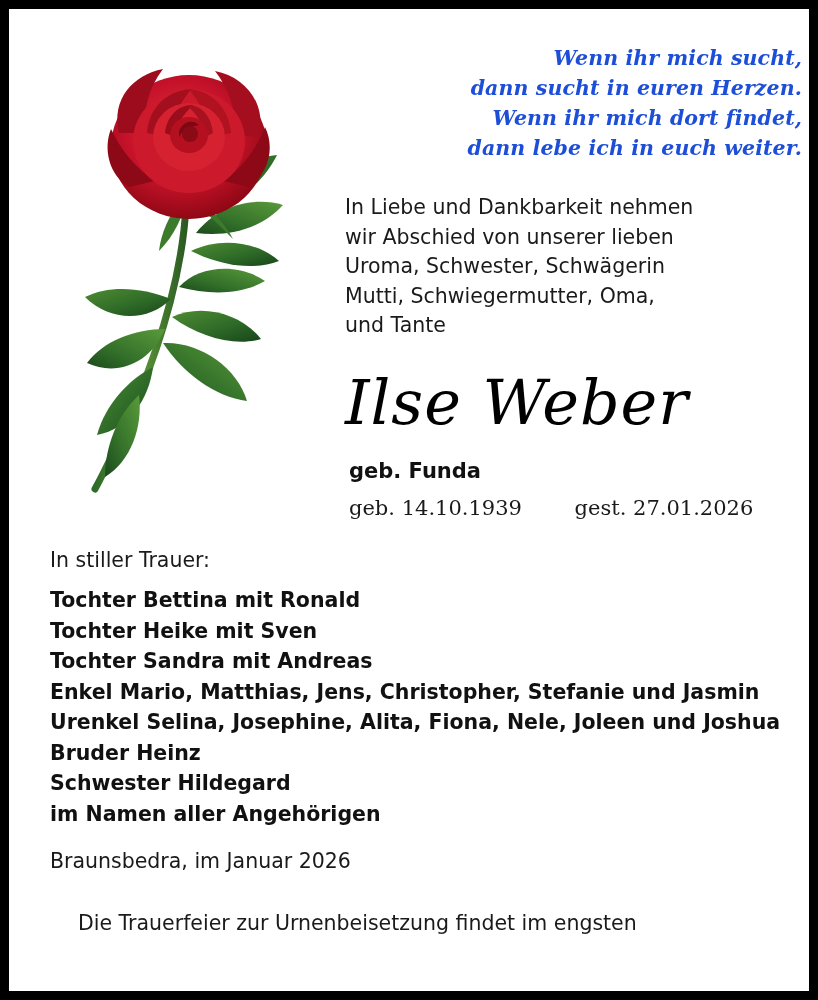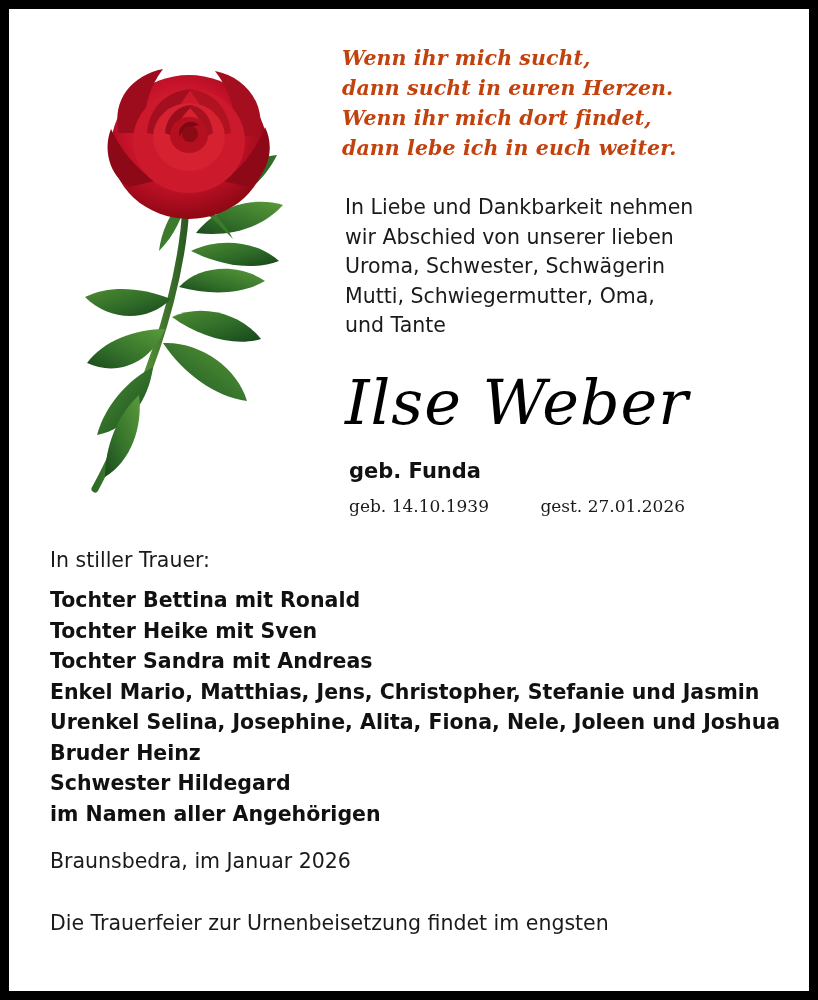--- a/index.html
+++ b/index.html
@@ -51,22 +51,23 @@
   .verse {
     position: absolute;
     left: 333px;
     top: 34px;
     width: 460px;
     font-family: "DejaVu Serif", serif;
     font-style: italic;
     font-weight: bold;
     font-size: 20.5px;
     line-height: 30px;
-    color: #c2410c;
+    color: #1d4ed8;
     letter-spacing: 0.1px;
+    text-align: right;
   }
   .verse div { white-space: nowrap; }
 
   .intro {
     position: absolute;
     left: 336px;
     top: 184px;
     width: 470px;
     font-family: "DejaVu Sans", sans-serif;
     font-size: 20.5px;
@@ -100,21 +101,21 @@
     font-size: 21px;
     color: #111111;
   }
 
   .dates {
     position: absolute;
     left: 340px;
     top: 487px;
     width: 450px;
     font-family: "DejaVu Serif", serif;
-    font-size: 17px;
+    font-size: 21px;
     color: #1a1a1a;
   }
   .dates .gest {
     margin-left: 46px;
   }
 
   
   .mourning {
     position: absolute;
     left: 41px;
@@ -151,21 +152,21 @@
   .ceremony {
     position: absolute;
     left: 41px;
     top: 899px;
     width: 730px;
     font-family: "DejaVu Sans", sans-serif;
     font-size: 20.5px;
     line-height: 30px;
     color: #1a1a1a;
   }
-  .ceremony div { white-space: nowrap; }
+  .ceremony div { white-space: nowrap; margin-left: 28px; }
 </style>
 </head>
 <body>
 
 <div class="obituary">
   <div class="inner">
 
     <div class="rose-area">
       <svg class="rose-svg" viewBox="0 0 280 480" xmlns="http://www.w3.org/2000/svg">
         <defs>

